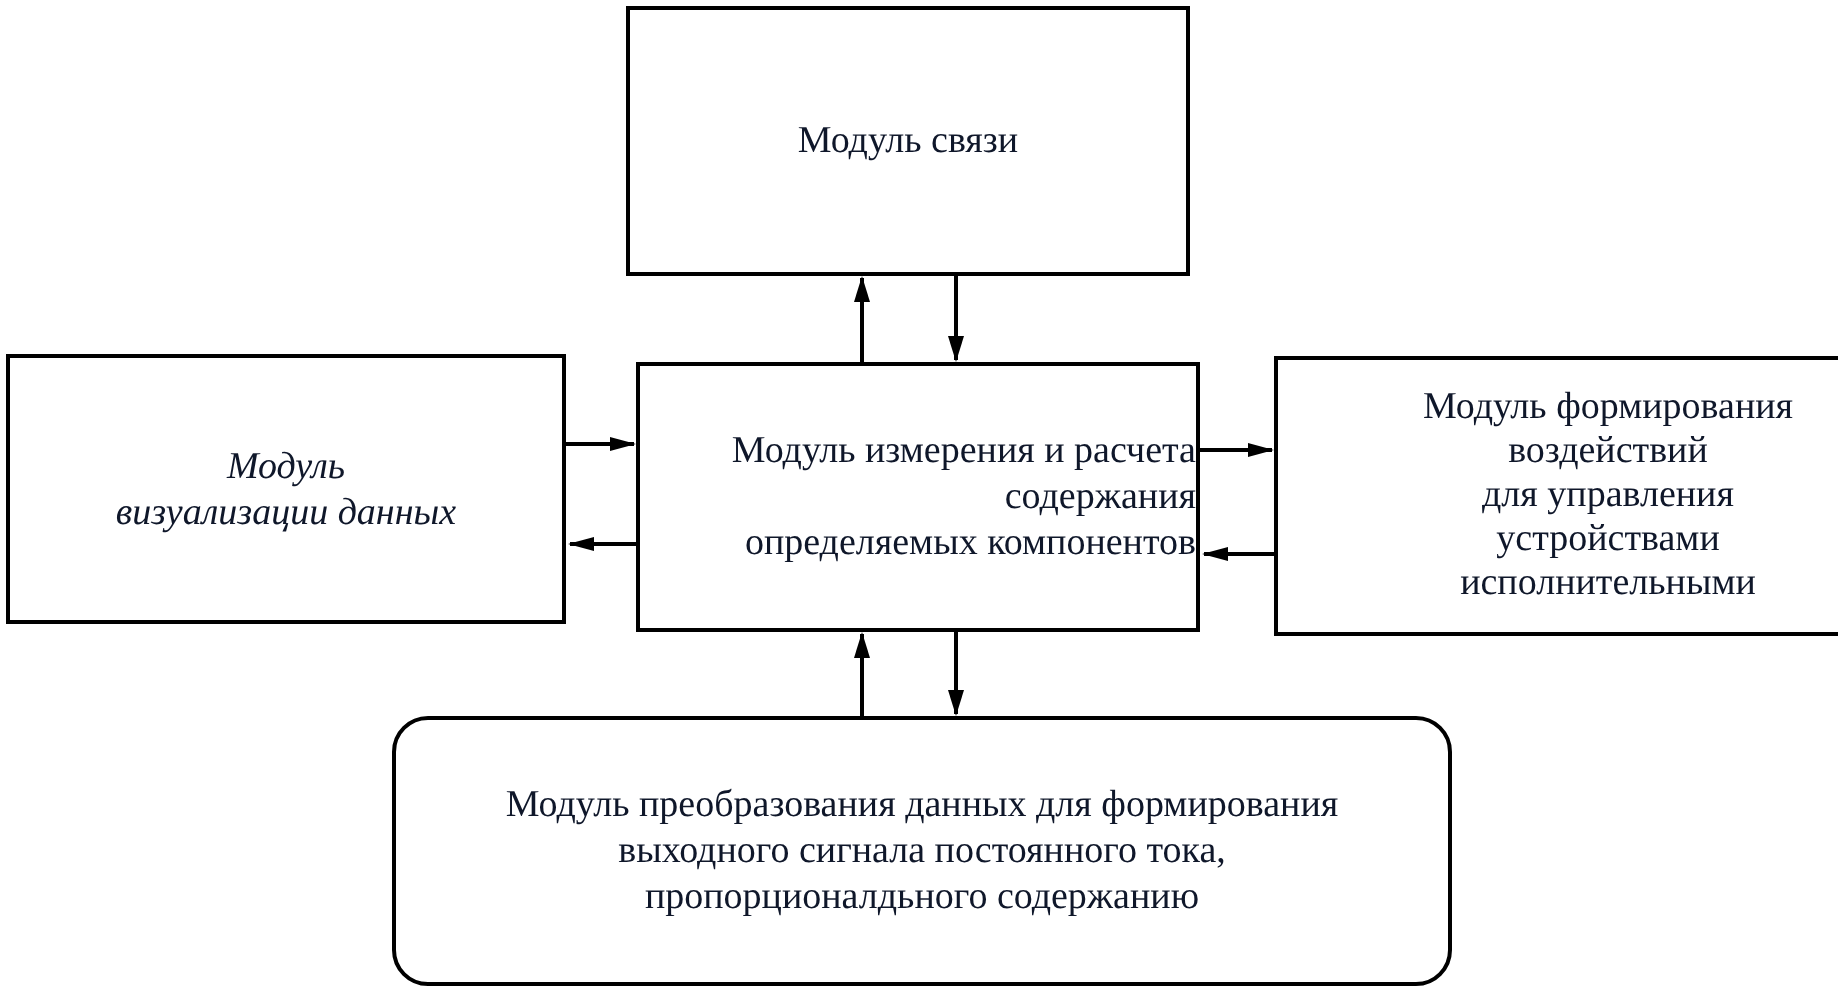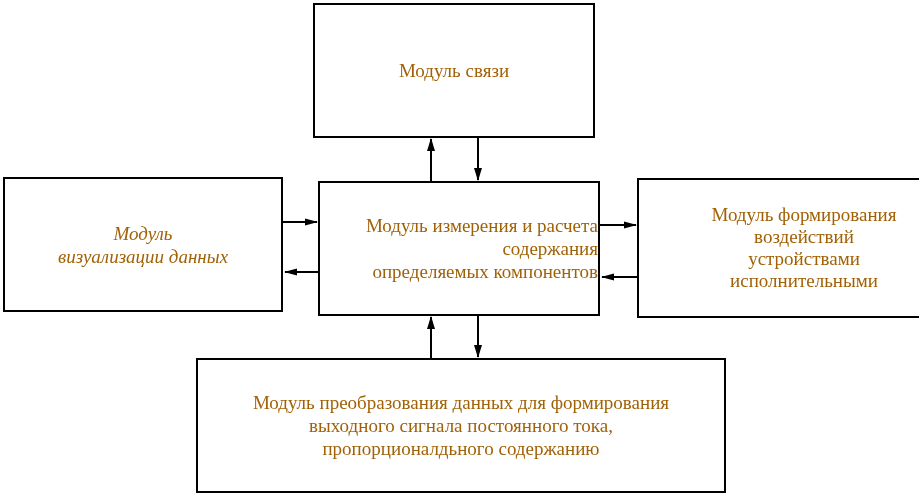--- a/index.html
+++ b/index.html
@@ -3,21 +3,21 @@
 <meta charset="utf-8">
 <style>
   * { margin: 0; padding: 0; box-sizing: border-box; }
   html, body { background: #ffffff; }
   .canvas {
     position: relative;
     width: 919px;
     height: 496px;
     background: #ffffff;
     font-family: "Liberation Serif", "DejaVu Serif", serif;
-    color: #a16207;
+    color: #0f172a;
     overflow: hidden;
   }
   .connectors {
     position: absolute;
     left: 0; top: 0;
     width: 919px; height: 496px;
   }
   .box {
     position: absolute;
     border: 2px solid #000000;
@@ -27,21 +27,21 @@
     justify-content: center;
     align-items: center;
     text-align: center;
     font-size: 19px;
     line-height: 23px;
   }
   .box-communication { left: 313px; top: 3px;   width: 282px; height: 135px; }
   .box-measurement   { left: 318px; top: 181px; width: 282px; height: 135px; align-items: flex-end; }
   .box-visualization { left: 3px;   top: 177px; width: 280px; height: 135px; font-style: italic; }
   .box-actuation     { left: 637px; top: 178px; width: 334px; height: 140px; line-height: 22px; }
-  .box-conversion    { left: 196px; top: 358px; width: 530px; height: 135px; }
+  .box-conversion    { left: 196px; top: 358px; width: 530px; height: 135px; border-radius: 18px; }
 </style>
 </head>
 <body>
 
 <div class="canvas">
 
   <svg class="connectors" width="919" height="496" viewBox="0 0 919 496">
 
     <line x1="431" y1="139" x2="431" y2="181" stroke="#000" stroke-width="2"></line>
     <polygon points="431,138 427,151 435,151" fill="#000"></polygon>
@@ -75,20 +75,21 @@
   </div>
 
   <div class="box box-visualization">
     <div>Модуль</div>
     <div>визуализации данных</div>
   </div>
 
   <div class="box box-actuation">
     <div>Модуль формирования</div>
     <div>воздействий</div>
+    <div>для управления</div>
     <div>устройствами</div>
     <div>исполнительными</div>
   </div>
 
   <div class="box box-conversion">
     <div>Модуль преобразования данных для формирования</div>
     <div>выходного сигнала постоянного тока,</div>
     <div>пропорционалдьного содержанию</div>
   </div>
 

